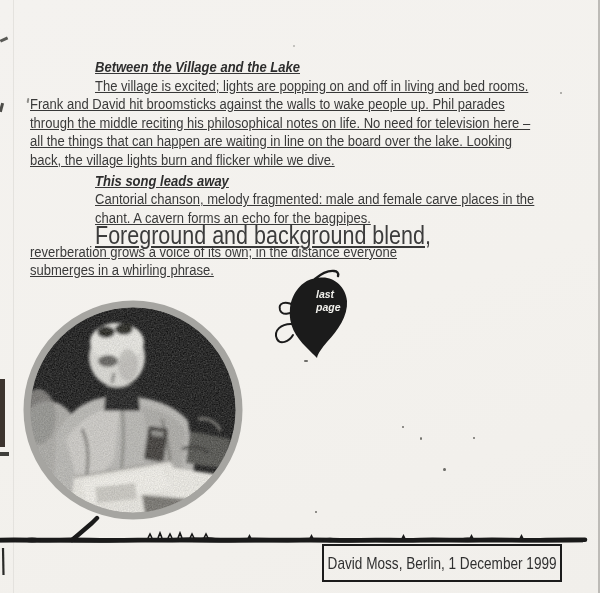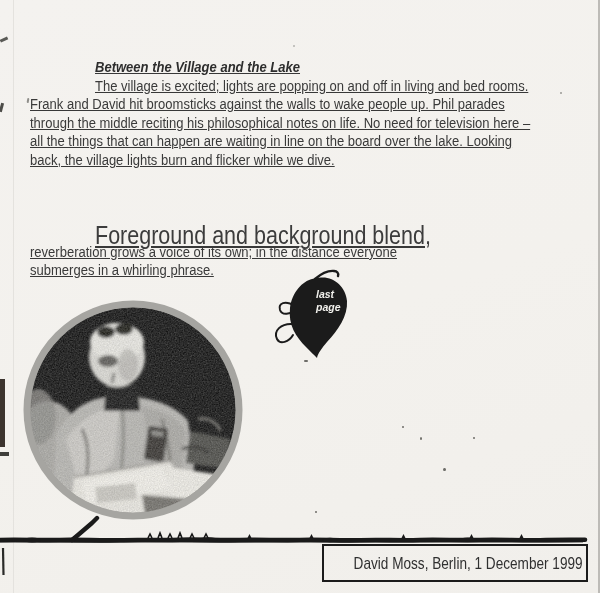--- a/index.html
+++ b/index.html
@@ -12,21 +12,21 @@
   .tblock{position:absolute;left:30px;width:565px;text-decoration:underline;}
   .line{white-space:nowrap;font-size:15.5px;line-height:18.5px;
         transform:scaleX(0.84);transform-origin:0 50%;color:#3a3a3a;}
   .blockB .line{line-height:18.4px;}
   .blockC .line{line-height:18px;}
   .h{font-weight:bold;font-style:italic;color:#2d2d2d;}
   .ind{margin-left:65px;}
   .big{font-size:25px;line-height:28px;transform:scaleX(0.86);transform-origin:0 50%;
        color:#3c3c3c;white-space:nowrap;}
   
-  .credit{position:absolute;left:322px;top:544px;width:266px;height:38px;
+  .credit{position:absolute;left:322px;top:544px;width:240px;height:38px;
           box-sizing:border-box;border:2px solid #1b1b1b;display:flex;
           align-items:center;justify-content:flex-end;padding-right:3px;z-index:3;}
   .credit span{font-size:16.2px;color:#303030;white-space:nowrap;
                transform:scaleX(0.84);transform-origin:100% 50%;}
   
   .leaf{position:absolute;left:270px;top:268px;z-index:2;}
   .photo{position:absolute;left:22px;top:299px;z-index:2;}
   .scribble{position:absolute;left:0;top:515px;z-index:4;pointer-events:none;}
   
   .edgeL{position:absolute;left:13px;top:0;width:1px;height:593px;background:#e4e2de;}
@@ -41,20 +41,25 @@
 
   <div class="tblock" style="top:58px;">
     <div class="line h ind">Between the Village and the Lake</div>
     <div class="line ind">The village is excited; lights are popping on and off in living and bed rooms.</div>
     <div class="line">Frank and David hit broomsticks against the walls to wake people up. Phil parades</div>
     <div class="line">through the middle reciting his philosophical notes on life. No need for television here –</div>
     <div class="line">all the things that can happen are waiting in line on the board over the lake. Looking</div>
     <div class="line">back, the village lights burn and flicker while we dive.</div>
   </div>
 
+  <div class="tblock blockB" style="top:172px;">
+    <div class="line h ind">This song leads away</div>
+    <div class="line ind">Cantorial chanson, melody fragmented: male and female carve places in the</div>
+    <div class="line ind">chant. A cavern forms an echo for the bagpipes.</div>
+  </div>
 
   <div class="tblock" style="top:221px;">
     <div class="big ind">Foreground and background blend,</div>
   </div>
 
   <div class="tblock blockC" style="top:243px;">
     <div class="line">reverberation grows a voice of its own; in the distance everyone</div>
     <div class="line">submerges in a whirling phrase.</div>
   </div>
 

